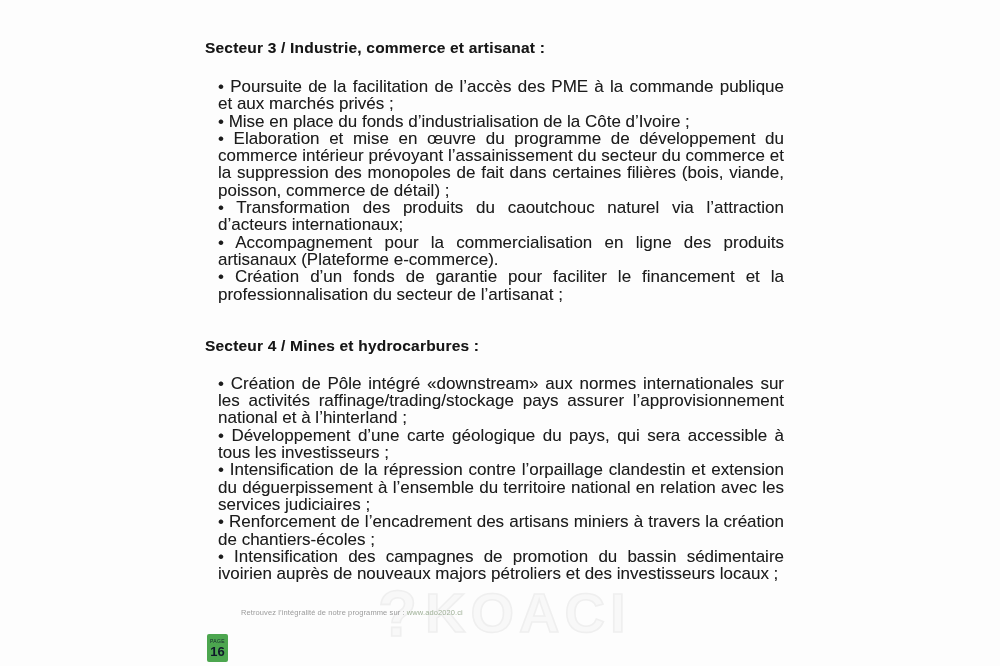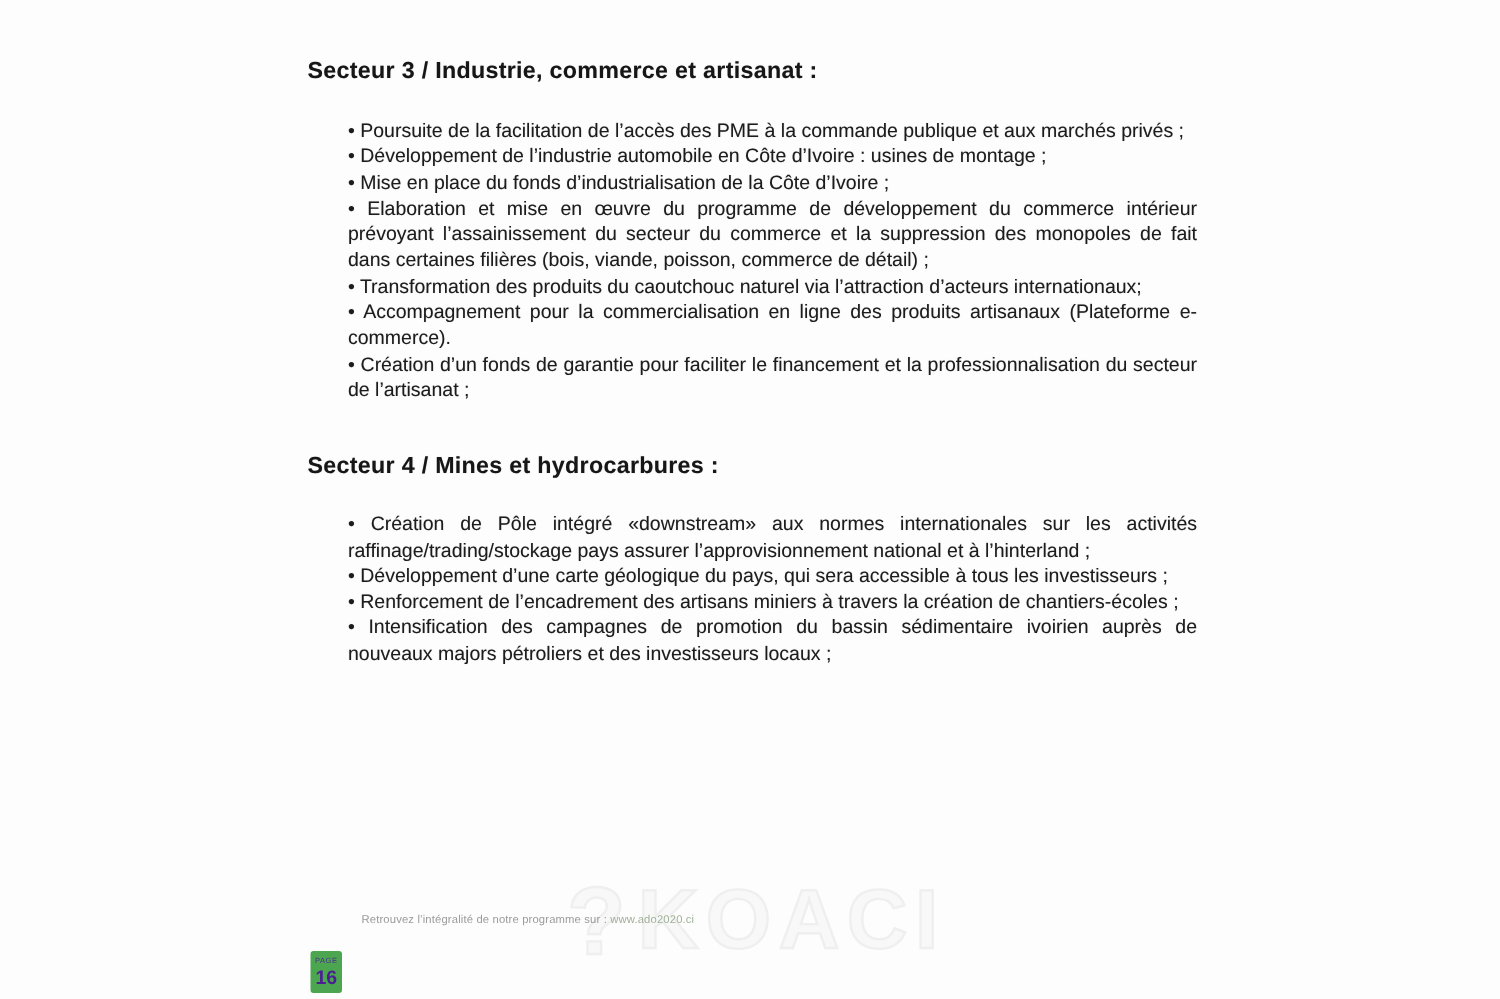--- a/index.html
+++ b/index.html
@@ -20,23 +20,23 @@
     text-shadow: 0 0 0.6px rgba(40,40,40,0.35);
   }
   .section-heading {
     font-size: 15.5px;
     font-weight: bold;
     margin: 0;
     letter-spacing: 0.2px;
     color: #161616;
   }
   .bullets {
-    margin: 21px 0 0 27px;
+    margin: 21px 0 0 13px;
     width: 566px;
-    font-size: 13px;
+    font-size: 17px;
     line-height: 17.3px;
     text-align: justify;
   }
   .bullets p { margin: 0; }
   .section-4 { margin-top: 34px; }
   .section-4 .bullets { margin-top: 20px; }
 
   
   .watermark {
     position: absolute;
@@ -65,21 +65,21 @@
 
   
   .page-badge {
     position: absolute;
     left: 207px;
     top: 634px;
     width: 21px;
     height: 28px;
     border-radius: 2px;
     background: #4ca64f;
-    color: #4c1d95;
+    color: #0f172a;
     display: flex;
     flex-direction: column;
     align-items: center;
     justify-content: center;
   }
   .badge-label {
     font-size: 5px;
     letter-spacing: 0.4px;
     opacity: 0.9;
     line-height: 1;
@@ -104,34 +104,34 @@
 <body>
 
 <div class="page" style="background: rgb(253, 253, 253);">
 
   <div class="content">
 
     <section class="section-3">
       <h2 class="section-heading">Secteur 3 / Industrie, commerce et artisanat :</h2>
       <div class="bullets">
         <p>• Poursuite de la facilitation de l’accès des PME à la commande publique et aux marchés privés ;</p>
-        <p>• Développement de l’industrie automobile en Côte d’Ivoire : usines de montage ;</p>
         <p>• Mise en place du fonds d’industrialisation de la Côte d’Ivoire ;</p>
         <p>• Elaboration et mise en œuvre du programme de développement du commerce intérieur prévoyant l’assainissement du secteur du commerce et la suppression des monopoles de fait dans certaines filières (bois, viande, poisson, commerce de détail) ;</p>
         <p>• Transformation des produits du caoutchouc naturel via l’attraction d’acteurs internationaux;</p>
         <p>• Accompagnement pour la commercialisation en ligne des produits artisanaux (Plateforme e-commerce).</p>
         <p>• Création d’un fonds de garantie pour faciliter le financement et la professionnalisation du secteur de l’artisanat ;</p>
       </div>
     </section>
 
     <section class="section-4">
       <h2 class="section-heading">Secteur 4 / Mines et hydrocarbures :</h2>
       <div class="bullets">
         <p>• Création de Pôle intégré «downstream» aux normes internationales sur les activités raffinage/trading/stockage pays assurer l’approvisionnement national et à l’hinterland ;</p>
         <p>• Développement d’une carte géologique du pays, qui sera accessible à tous les investisseurs ;</p>
+        <p>• Intensification de la répression contre l’orpaillage clandestin et extension du déguerpissement à l’ensemble du territoire national en relation avec les services judiciaires ;</p>
         <p>• Renforcement de l’encadrement des artisans miniers à travers la création de chantiers-écoles ;</p>
         <p>• Intensification des campagnes de promotion du bassin sédimentaire ivoirien auprès de nouveaux majors pétroliers et des investisseurs locaux ;</p>
       </div>
     </section>
 
   </div>
 
   <div class="watermark">
     <span class="wm-logo">?</span>
     <span class="wm-text">KOACI</span>

